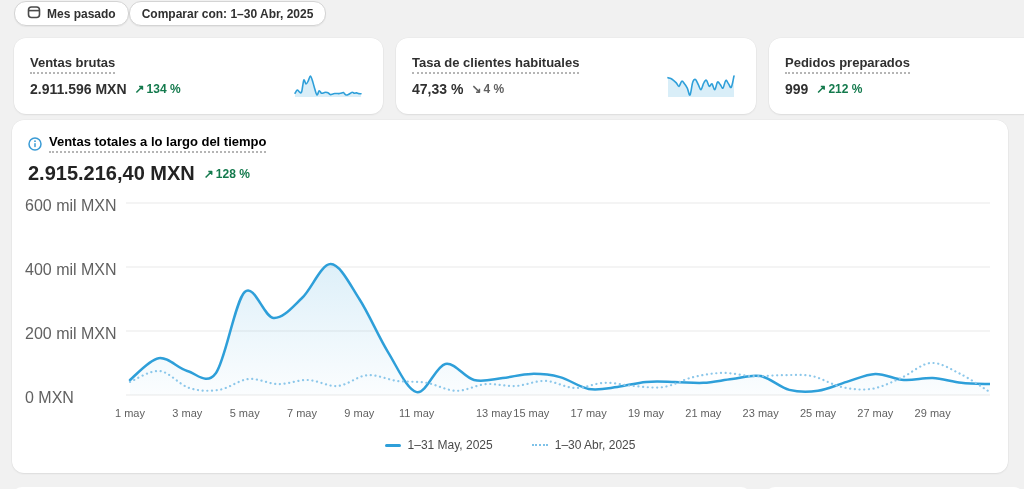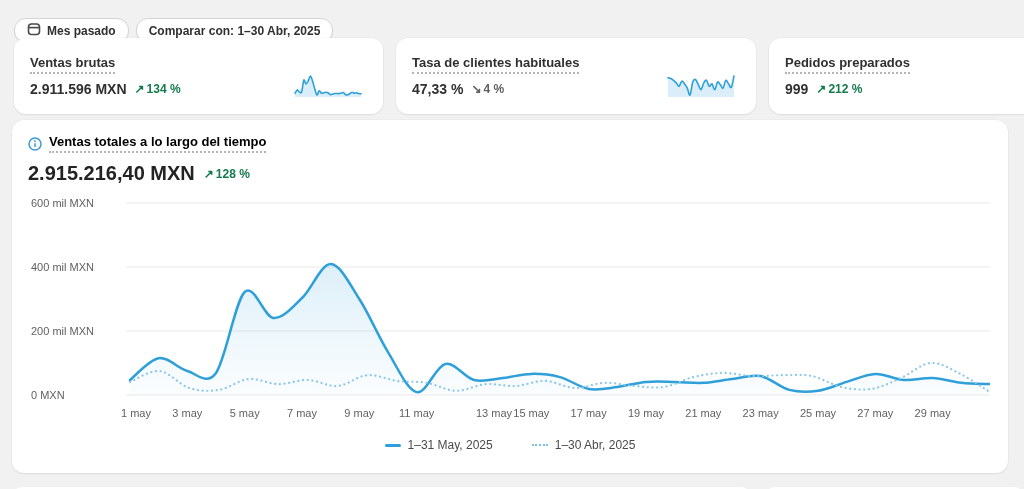--- a/index.html
+++ b/index.html
@@ -3,21 +3,21 @@
 <meta charset="utf-8">
 <style>
   * { margin:0; padding:0; box-sizing:border-box; }
   html,body { width:1024px; height:489px; overflow:hidden; }
   body {
     background:#f1f1f1;
     font-family:"Liberation Sans", sans-serif;
     color:#303030;
     position:relative;
   }
-  .topbar { position:absolute; top:18px; left:14px; display:flex; gap:7px; }
+  .topbar { position:absolute; top:1px; left:14px; display:flex; }
   .pill-btn {
     display:inline-flex; align-items:center; gap:6px;
     background:#fff; border:1px solid #d4d4d4; border-radius:12px;
     height:25px; padding:0 12px;
     font-size:12px; font-weight:700; color:#303030;
     box-shadow:0 1px 1px rgba(0,0,0,0.05); cursor:pointer;
     white-space:nowrap;
   }
   .card {
     background:#fff; border-radius:12px;
@@ -41,21 +41,21 @@
   .main-card { position:absolute; top:120px; left:12px; width:996px; height:353px; padding:14px 16px; }
   .chart-title-row { display:flex; align-items:center; gap:7px; }
   .info-icon { width:14px; height:14px; flex:0 0 auto; }
   .chart-title {
     font-size:13px; font-weight:700; color:#000000;
     border-bottom:2px dotted #b5b5b5; padding-bottom:2px; cursor:help;
   }
   .chart-value-row { margin-top:9px; display:flex; align-items:center; gap:9px; }
   .chart-value { font-size:20px; font-weight:700; color:#232323; }
   .ylabel {
-    position:absolute; left:19px; font-size:11px; color:#616161; white-space:nowrap;
+    position:absolute; left:13px; font-size:16px; color:#616161; white-space:nowrap;
   }
   .xlabel {
     position:absolute; top:287px; width:46px; text-align:center;
     font-size:11px; color:#616161; white-space:nowrap;
   }
   #chart-svg { position:absolute; left:106px; top:76px; }
   .legend {
     position:absolute; left:0; top:318px; width:996px;
     display:flex; justify-content:center; align-items:center; gap:39px;
   }
@@ -162,21 +162,21 @@
       </defs>
       <line x1="8" y1="7" x2="872" y2="7" stroke="#e9e9e9" stroke-width="1"></line>
       <line x1="8" y1="71" x2="872" y2="71" stroke="#e9e9e9" stroke-width="1"></line>
       <line x1="8" y1="135" x2="872" y2="135" stroke="#e9e9e9" stroke-width="1"></line>
       <line x1="8" y1="199" x2="872" y2="199" stroke="#e9e9e9" stroke-width="1"></line>
       <path d="M12.0,184.0C16.8,180.3 31.1,163.7 40.7,162.2C50.2,160.7 59.8,172.5 69.3,175.0C78.9,177.5 88.4,190.1 98.0,176.9C107.6,163.7 117.1,105.1 126.7,96.0C136.2,86.8 145.8,120.9 155.3,121.9C164.9,122.9 174.4,111.0 184.0,102.0C193.6,93.1 203.1,68.0 212.7,68.1C222.2,68.3 231.8,88.3 241.3,103.0C250.9,117.7 260.4,140.6 270.0,156.1C279.6,171.6 289.1,194.1 298.7,196.1C308.2,198.1 317.8,170.0 327.3,168.0C336.9,165.9 346.4,181.6 356.0,184.0C365.6,186.3 375.1,183.1 384.7,182.0C394.2,181.0 403.8,178.0 413.3,177.9C422.9,177.7 432.4,178.6 442.0,181.1C451.6,183.6 461.1,191.3 470.7,192.9C480.2,194.6 489.8,192.2 499.3,191.0C508.9,189.8 518.4,186.7 528.0,185.9C537.6,185.0 547.1,185.7 556.7,185.9C566.2,186.0 575.8,187.3 585.3,186.8C594.9,186.4 604.4,184.1 614.0,183.0C623.6,181.9 633.1,178.3 642.7,180.1C652.2,181.9 661.8,191.4 671.3,193.9C680.9,196.3 690.4,196.2 700.0,194.8C709.6,193.5 719.1,188.7 728.7,185.9C738.2,183.1 747.8,178.2 757.3,177.9C766.9,177.6 776.4,183.3 786.0,184.0C795.6,184.7 805.1,181.6 814.7,182.0C824.2,182.5 833.8,185.8 843.3,186.8C852.9,187.9 867.2,187.9 872.0,188.1L872,199L12,199Z" fill="url(#fillGrad)" stroke="none"></path>
       <path d="M12.0,184.0C16.8,180.3 31.1,163.7 40.7,162.2C50.2,160.7 59.8,172.5 69.3,175.0C78.9,177.5 88.4,190.1 98.0,176.9C107.6,163.7 117.1,105.1 126.7,96.0C136.2,86.8 145.8,120.9 155.3,121.9C164.9,122.9 174.4,111.0 184.0,102.0C193.6,93.1 203.1,68.0 212.7,68.1C222.2,68.3 231.8,88.3 241.3,103.0C250.9,117.7 260.4,140.6 270.0,156.1C279.6,171.6 289.1,194.1 298.7,196.1C308.2,198.1 317.8,170.0 327.3,168.0C336.9,165.9 346.4,181.6 356.0,184.0C365.6,186.3 375.1,183.1 384.7,182.0C394.2,181.0 403.8,178.0 413.3,177.9C422.9,177.7 432.4,178.6 442.0,181.1C451.6,183.6 461.1,191.3 470.7,192.9C480.2,194.6 489.8,192.2 499.3,191.0C508.9,189.8 518.4,186.7 528.0,185.9C537.6,185.0 547.1,185.7 556.7,185.9C566.2,186.0 575.8,187.3 585.3,186.8C594.9,186.4 604.4,184.1 614.0,183.0C623.6,181.9 633.1,178.3 642.7,180.1C652.2,181.9 661.8,191.4 671.3,193.9C680.9,196.3 690.4,196.2 700.0,194.8C709.6,193.5 719.1,188.7 728.7,185.9C738.2,183.1 747.8,178.2 757.3,177.9C766.9,177.6 776.4,183.3 786.0,184.0C795.6,184.7 805.1,181.6 814.7,182.0C824.2,182.5 833.8,185.8 843.3,186.8C852.9,187.9 867.2,187.9 872.0,188.1" fill="none" stroke="#2e9fd9" stroke-width="2.5" stroke-linecap="round"></path>
       <path d="M12.0,185.9C16.9,184.1 31.8,174.0 41.7,175.0C51.5,176.0 61.4,188.8 71.3,192.0C81.2,195.1 91.1,195.4 101.0,193.9C110.9,192.4 120.7,184.0 130.6,183.0C140.5,182.0 150.4,188.0 160.3,188.1C170.2,188.3 180.0,183.6 189.9,184.0C199.8,184.3 209.7,190.8 219.6,190.0C229.5,189.2 239.4,180.0 249.2,179.2C259.1,178.3 269.0,183.6 278.9,184.9C288.8,186.2 298.7,185.2 308.6,186.8C318.4,188.5 328.3,194.6 338.2,194.8C348.1,195.1 358.0,188.9 367.9,188.1C377.7,187.3 387.6,190.6 397.5,190.0C407.4,189.5 417.3,184.6 427.2,184.9C437.1,185.2 446.9,191.6 456.8,192.0C466.7,192.3 476.6,187.2 486.5,186.8C496.4,186.5 506.3,189.3 516.1,190.0C526.0,190.7 535.9,192.5 545.8,191.0C555.7,189.5 565.6,183.4 575.4,181.1C585.3,178.7 595.2,177.1 605.1,176.9C615.0,176.8 624.9,179.7 634.8,180.1C644.6,180.5 654.5,179.2 664.4,179.2C674.3,179.2 684.2,178.1 694.1,180.1C704.0,182.1 713.8,188.9 723.7,191.0C733.6,193.1 743.5,194.4 753.4,192.9C763.3,191.4 773.1,186.4 783.0,182.0C792.9,177.7 802.8,167.7 812.7,167.0C822.6,166.3 832.5,173.0 842.3,177.9C852.2,182.7 867.1,193.1 872.0,196.1" fill="none" stroke="#8cc7ea" stroke-width="2.2" stroke-dasharray="0.1 4.6" stroke-linecap="round"></path>
     </svg>
   <div id="xlabels">
-      <div class="xlabel" style="left: 95px; margin-left: 6px;">1 may</div>
+      <div class="xlabel" style="left: 95px;">1 may</div>
       <div class="xlabel" style="left: 152.333px;">3 may</div>
       <div class="xlabel" style="left: 209.667px;">5 may</div>
       <div class="xlabel" style="left: 267px;">7 may</div>
       <div class="xlabel" style="left: 324.333px;">9 may</div>
       <div class="xlabel" style="left: 381.667px;">11 may</div>
       <div class="xlabel" style="left: 439px; margin-left: 20px;">13 may</div>
       <div class="xlabel" style="left: 496.333px;">15 may</div>
       <div class="xlabel" style="left: 553.667px;">17 may</div>
       <div class="xlabel" style="left: 611px;">19 may</div>
       <div class="xlabel" style="left: 668.333px;">21 may</div>

